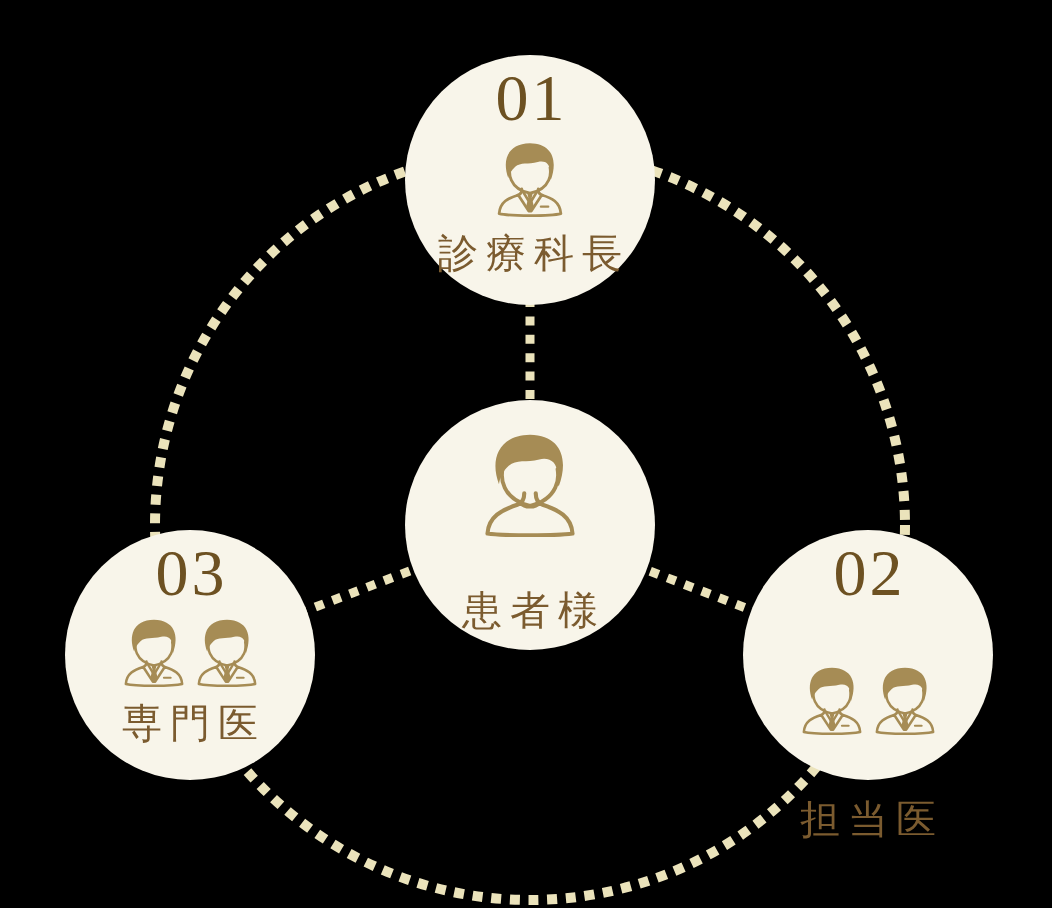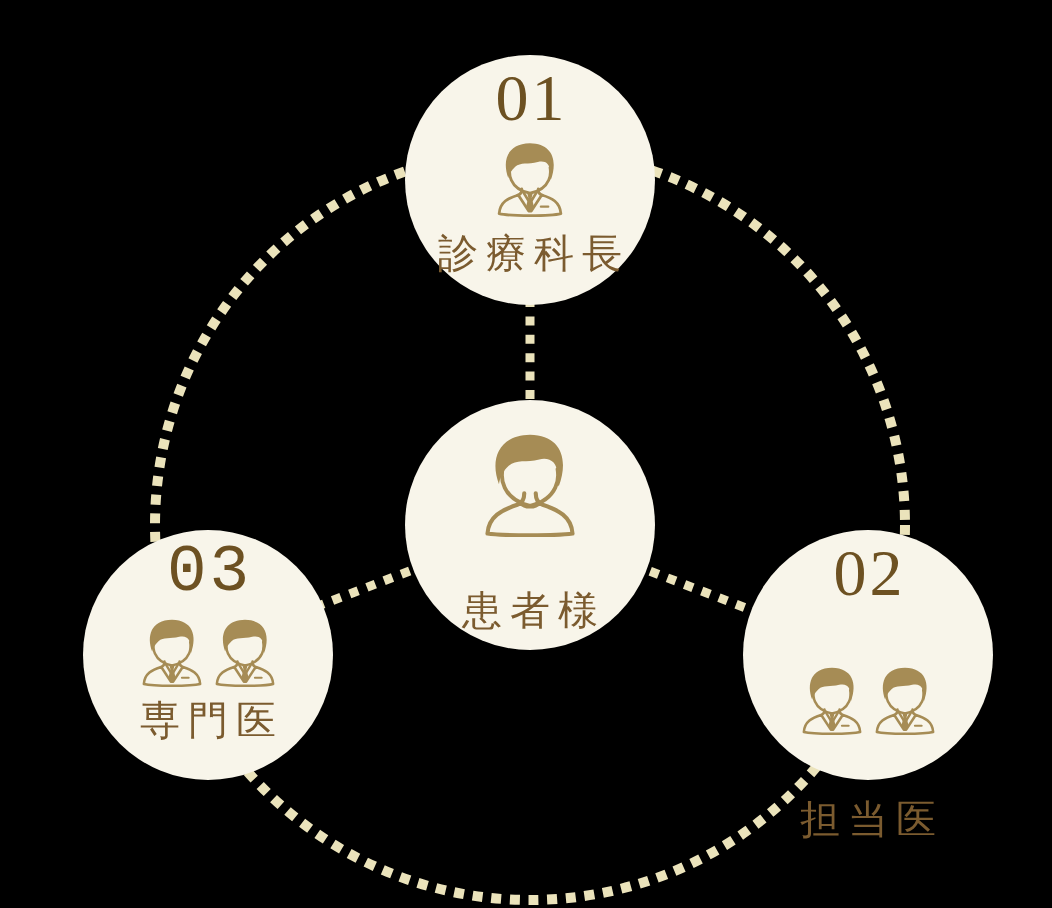--- a/index.html
+++ b/index.html
@@ -30,21 +30,21 @@
     border-radius: 50%;
     background: #f8f5ea;
     z-index: 2;
     display: flex;
     flex-direction: column;
     align-items: center;
     justify-content: flex-start;
   }
   .node-chief      { left: 405px; top: 55px; }
   .node-patient    { left: 405px; top: 400px; }
-  .node-specialist { left: 83px;  top: 530px; font-family: Liberation Mono, monospace; }
+  .node-specialist { left: 65px;  top: 530px; }
   .node-attending  { left: 743px; top: 530px; gap: 48px; }
 
   .num {
     font-size: 66px;
     line-height: 0.8;
     color: #6d5122;
     letter-spacing: 3px;
     padding-left: 3px;
     margin-top: 17px;
   }

